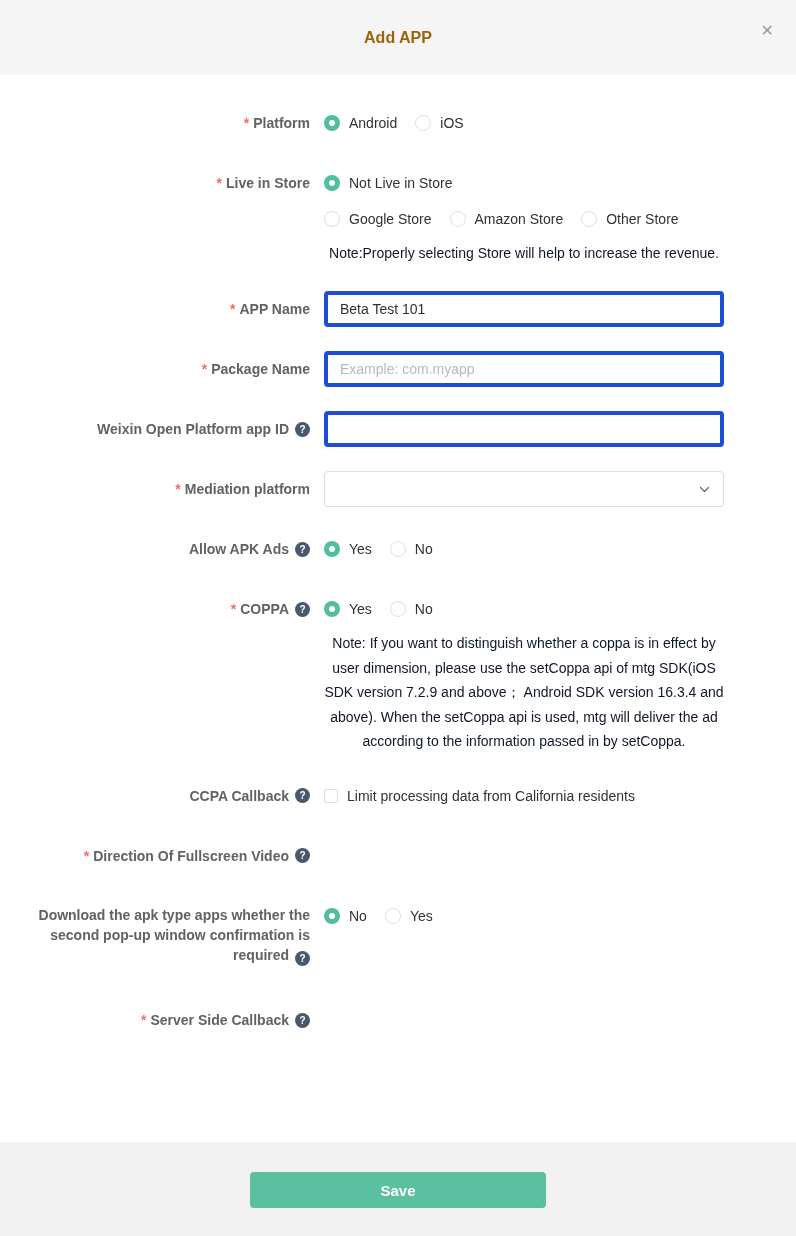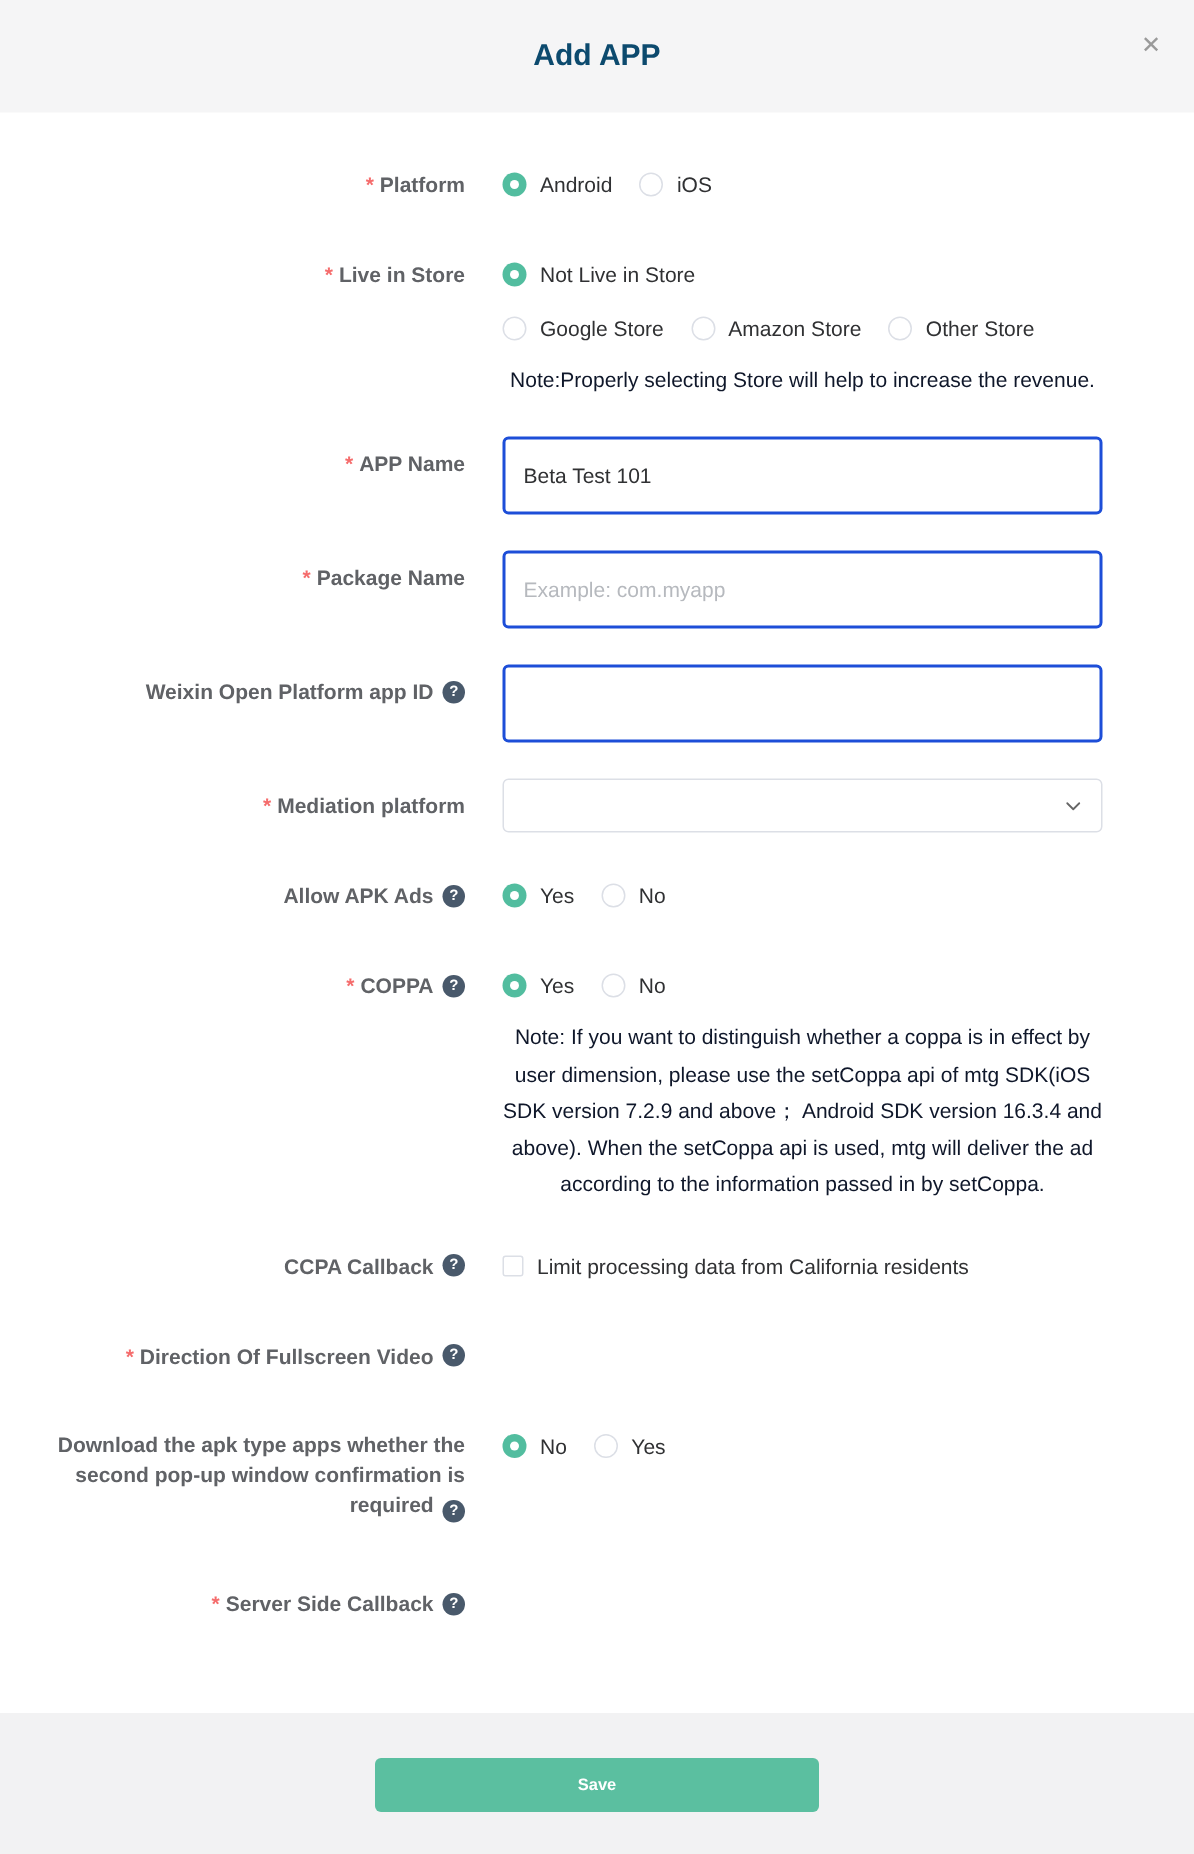--- a/index.html
+++ b/index.html
@@ -8,21 +8,21 @@
     width:796px; height:1236px;
     font-family:"Liberation Sans", sans-serif;
     background:#ffffff;
     display:flex; flex-direction:column;
     overflow:hidden;
   }
   .modal-header {
     height:75px; background:#f5f5f6; flex-shrink:0;
     position:relative; display:flex; align-items:center; justify-content:center;
   }
-  .modal-title { font-size:20px; font-weight:600; color:#0c4a6e; }
+  .modal-title { font-size:16px; font-weight:600; color:#a16207; }
   .close-btn {
     position:absolute; right:22px; top:23px;
     color:#9a9a9a; font-size:16px; line-height:16px; cursor:pointer;
   }
   .modal-body { flex:1; padding-top:30px; }
   .form-row { display:flex; align-items:flex-start; margin-bottom:24px; }
   .row-label {
     width:310px; min-height:36px; flex-shrink:0;
     display:flex; align-items:center; justify-content:flex-end; gap:4px;
     font-size:14px; font-weight:600; color:#606266; text-align:right;
@@ -30,59 +30,59 @@
   .row-label.multiline {
     display:block; min-height:0; line-height:20px; padding-top:7px;
   }
   .req { color:#f56c6c; font-weight:600; }
   .help-icon {
     display:inline-flex; align-items:center; justify-content:center;
     width:15px; height:15px; border-radius:50%;
     background:#49596b; color:#fff; font-size:10px; font-weight:700;
     margin-left:2px; cursor:pointer; flex-shrink:0; vertical-align:-2px;
   }
-  .row-control { margin-left:25px; width:400px; font-size:14px; color:#303133; }
+  .row-control { margin-left:14px; width:400px; font-size:14px; color:#303133; }
   .control-line { min-height:36px; display:flex; align-items:center; gap:18px; }
   .opt { display:inline-flex; align-items:center; gap:9px; cursor:pointer; }
   .opt-label { color:#303133; font-size:14px; }
   .radio {
     width:16px; height:16px; border-radius:50%; flex-shrink:0;
     border:1px solid #dcdfe6; background:#fff; position:relative;
   }
   .radio.sel { border:none; background:#52bd9f; }
   .radio.sel::after {
     content:""; position:absolute; top:5px; left:5px;
     width:6px; height:6px; border-radius:50%; background:#fff;
   }
   .checkbox {
     width:14px; height:14px; border:1px solid #dcdfe6; border-radius:2px;
     background:#fff; flex-shrink:0;
   }
   .note { color:#0f172a; font-size:14px; line-height:24.5px; margin-top:4px;text-align:center; }
   .note.store-note { line-height:28px; margin-top:2px; }
   .text-input {
-    width:400px; height:52px; border:2px solid #1d4ed8; border-radius:4px;
+    width:400px; height:36px; border:4px solid #1d4ed8; border-radius:4px;
     padding:0 12px; font-size:14px; color:#303133;
     font-family:"Liberation Sans", sans-serif; outline:none; background:#fff;
   }
   .text-input::placeholder { color:#b6b9be; }
   .select {
     width:400px; height:36px; border:1px solid #dcdfe6; border-radius:4px;
     display:flex; align-items:center; justify-content:flex-end;
     padding:0 12px; cursor:pointer; background:#fff;
   }
   .row-server { margin-top:36px; }
   .modal-footer {
     height:94px; background:#f2f2f3; flex-shrink:0;
     display:flex; justify-content:center; align-items:flex-start;
   }
   .save-btn {
     margin-top:30px; width:296px; height:36px;
     background:#5bbfa0; color:#fff; border:none; border-radius:4px;
-    font-size:11px; font-weight:600; cursor:pointer;
+    font-size:15px; font-weight:600; cursor:pointer;
     font-family:"Liberation Sans", sans-serif;
   }
 </style>
 </head>
 <body>
 
 <div class="modal-header">
   <div class="modal-title">Add APP</div>
   <div class="close-btn">✕</div>
 </div>

